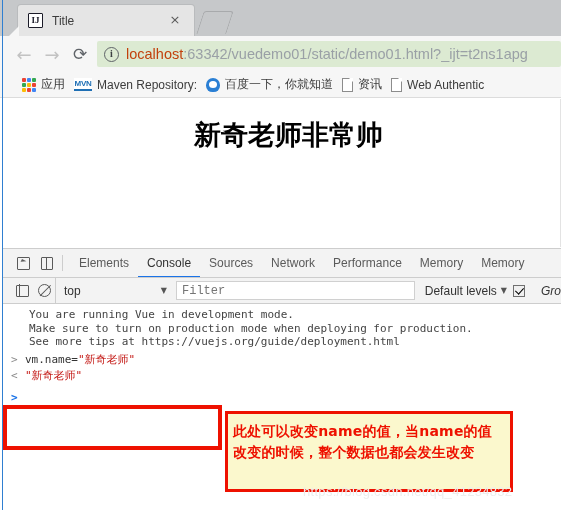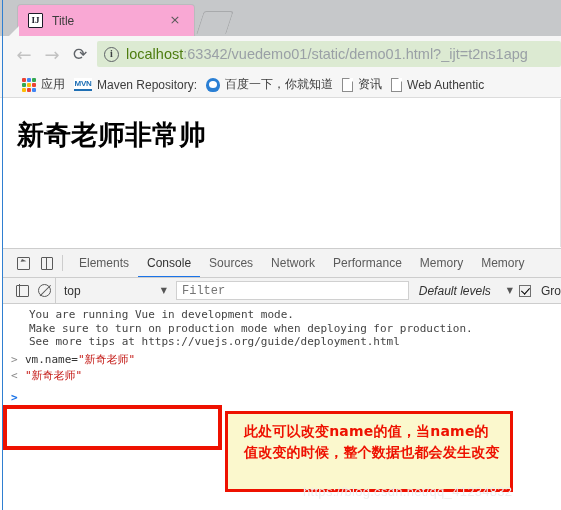--- a/index.html
+++ b/index.html
@@ -25,21 +25,21 @@
 
   
   .tabstrip {
     position: absolute; left: 0; top: 0;
     width: 561px; height: 36px;
     background: #c6c8ca;
   }
   .tab {
     position: absolute; left: 18px; top: 5px;
     width: 176px; height: 31px;
-    background: #f9a8d4;
+    background: #e5e5e5;
     border-top-left-radius: 3px;
     border-top-right-radius: 3px;
     display: flex; align-items: center;
     padding-left: 10px;
     box-shadow: 0 0 0 1px #b9bbbd;
   }
   .tab::before {
     content: "";
     position: absolute; left: -9px; bottom: 0;
     width: 10px; height: 10px;
@@ -119,21 +119,21 @@
     font-size: 10px; color: #3c4043; font-weight: bold;
     font-family: "Liberation Serif", serif;
     line-height: 1;
   }
   .url {
     font-size: 14.5px;
     color: #9aa0a6;
     white-space: nowrap;
     font-family: "Liberation Sans", sans-serif;
   }
-  .url .host { color: #4d7c0f; }
+  .url .host { color: #c2410c; }
 
   
   .bookmarks {
     position: absolute; left: 0; top: 72px;
     width: 561px; height: 26px;
     background: #f6f6f6;
     border-bottom: 1px solid #dcdcdc;
     display: flex; align-items: center;
     overflow: hidden;
     padding-left: 22px;
@@ -201,20 +201,21 @@
     width: 558px; height: 148px;
     background: #ffffff;
     border-right: 1px solid #e3e3e3;
   }
   .page-h1 {
     font-size: 27px;
     font-weight: bold;
     color: #000000;
     padding: 18px 0 0 14px;
     font-family: "DejaVu Sans", "Liberation Sans", sans-serif;
+    text-align: center;
   }
 
   
   .devtools {
     position: absolute; left: 3px; top: 248px;
     width: 558px; height: 262px;
     background: #ffffff;
     border-top: 1px solid #cdcdcd;
   }
   .dt-tabbar {
@@ -317,27 +318,27 @@
     font-size: 12px; color: #757575;
     padding: 0 5px;
     line-height: 17px;
     min-width: 40px;
     margin-left: 3px;
     font-family: Liberation Mono, monospace;
   }
   .levels {
     font-size: 12px; color: #333; flex: none;
     padding: 0 6px 0 10px;
+    display: flex; align-items: center; gap: 4px;
+    white-space: nowrap; cursor: pointer;
+  }
+  .group-sim {
     display: flex; align-items: center; gap: 16px;
+    font-size: 12px; color: #333; flex: none;
     white-space: nowrap; cursor: pointer; font-style: italic;
-  }
-  .group-sim {
-    display: flex; align-items: center; gap: 10px;
-    font-size: 12px; color: #333; flex: none;
-    white-space: nowrap; cursor: pointer;
   }
   .chk {
     width: 12px; height: 12px;
     border: 1px solid #707070;
     background: #f0f0f0;
     position: relative; flex: none;
   }
   .chk::after {
     content: "";
     position: absolute; left: 3px; top: 0.5px;
@@ -389,21 +390,21 @@
     z-index: 20;
     pointer-events: none;
   }
   .callout {
     position: absolute;
     left: 222px; top: 107px;
     width: 288px; height: 81px;
     background: #fbf8cd;
     border: 3px solid #ee1100;
     z-index: 21;
-    padding: 7px 9px 0 16px;
+    padding: 7px 9px 0 5px;
   }
   .callout-text {
     font-size: 14px;
     font-weight: bold;
     color: #ee1100;
     line-height: 21px;
     font-family: "DejaVu Sans", "Liberation Sans", sans-serif;
     letter-spacing: 0.2px;
   }
   .watermark {

